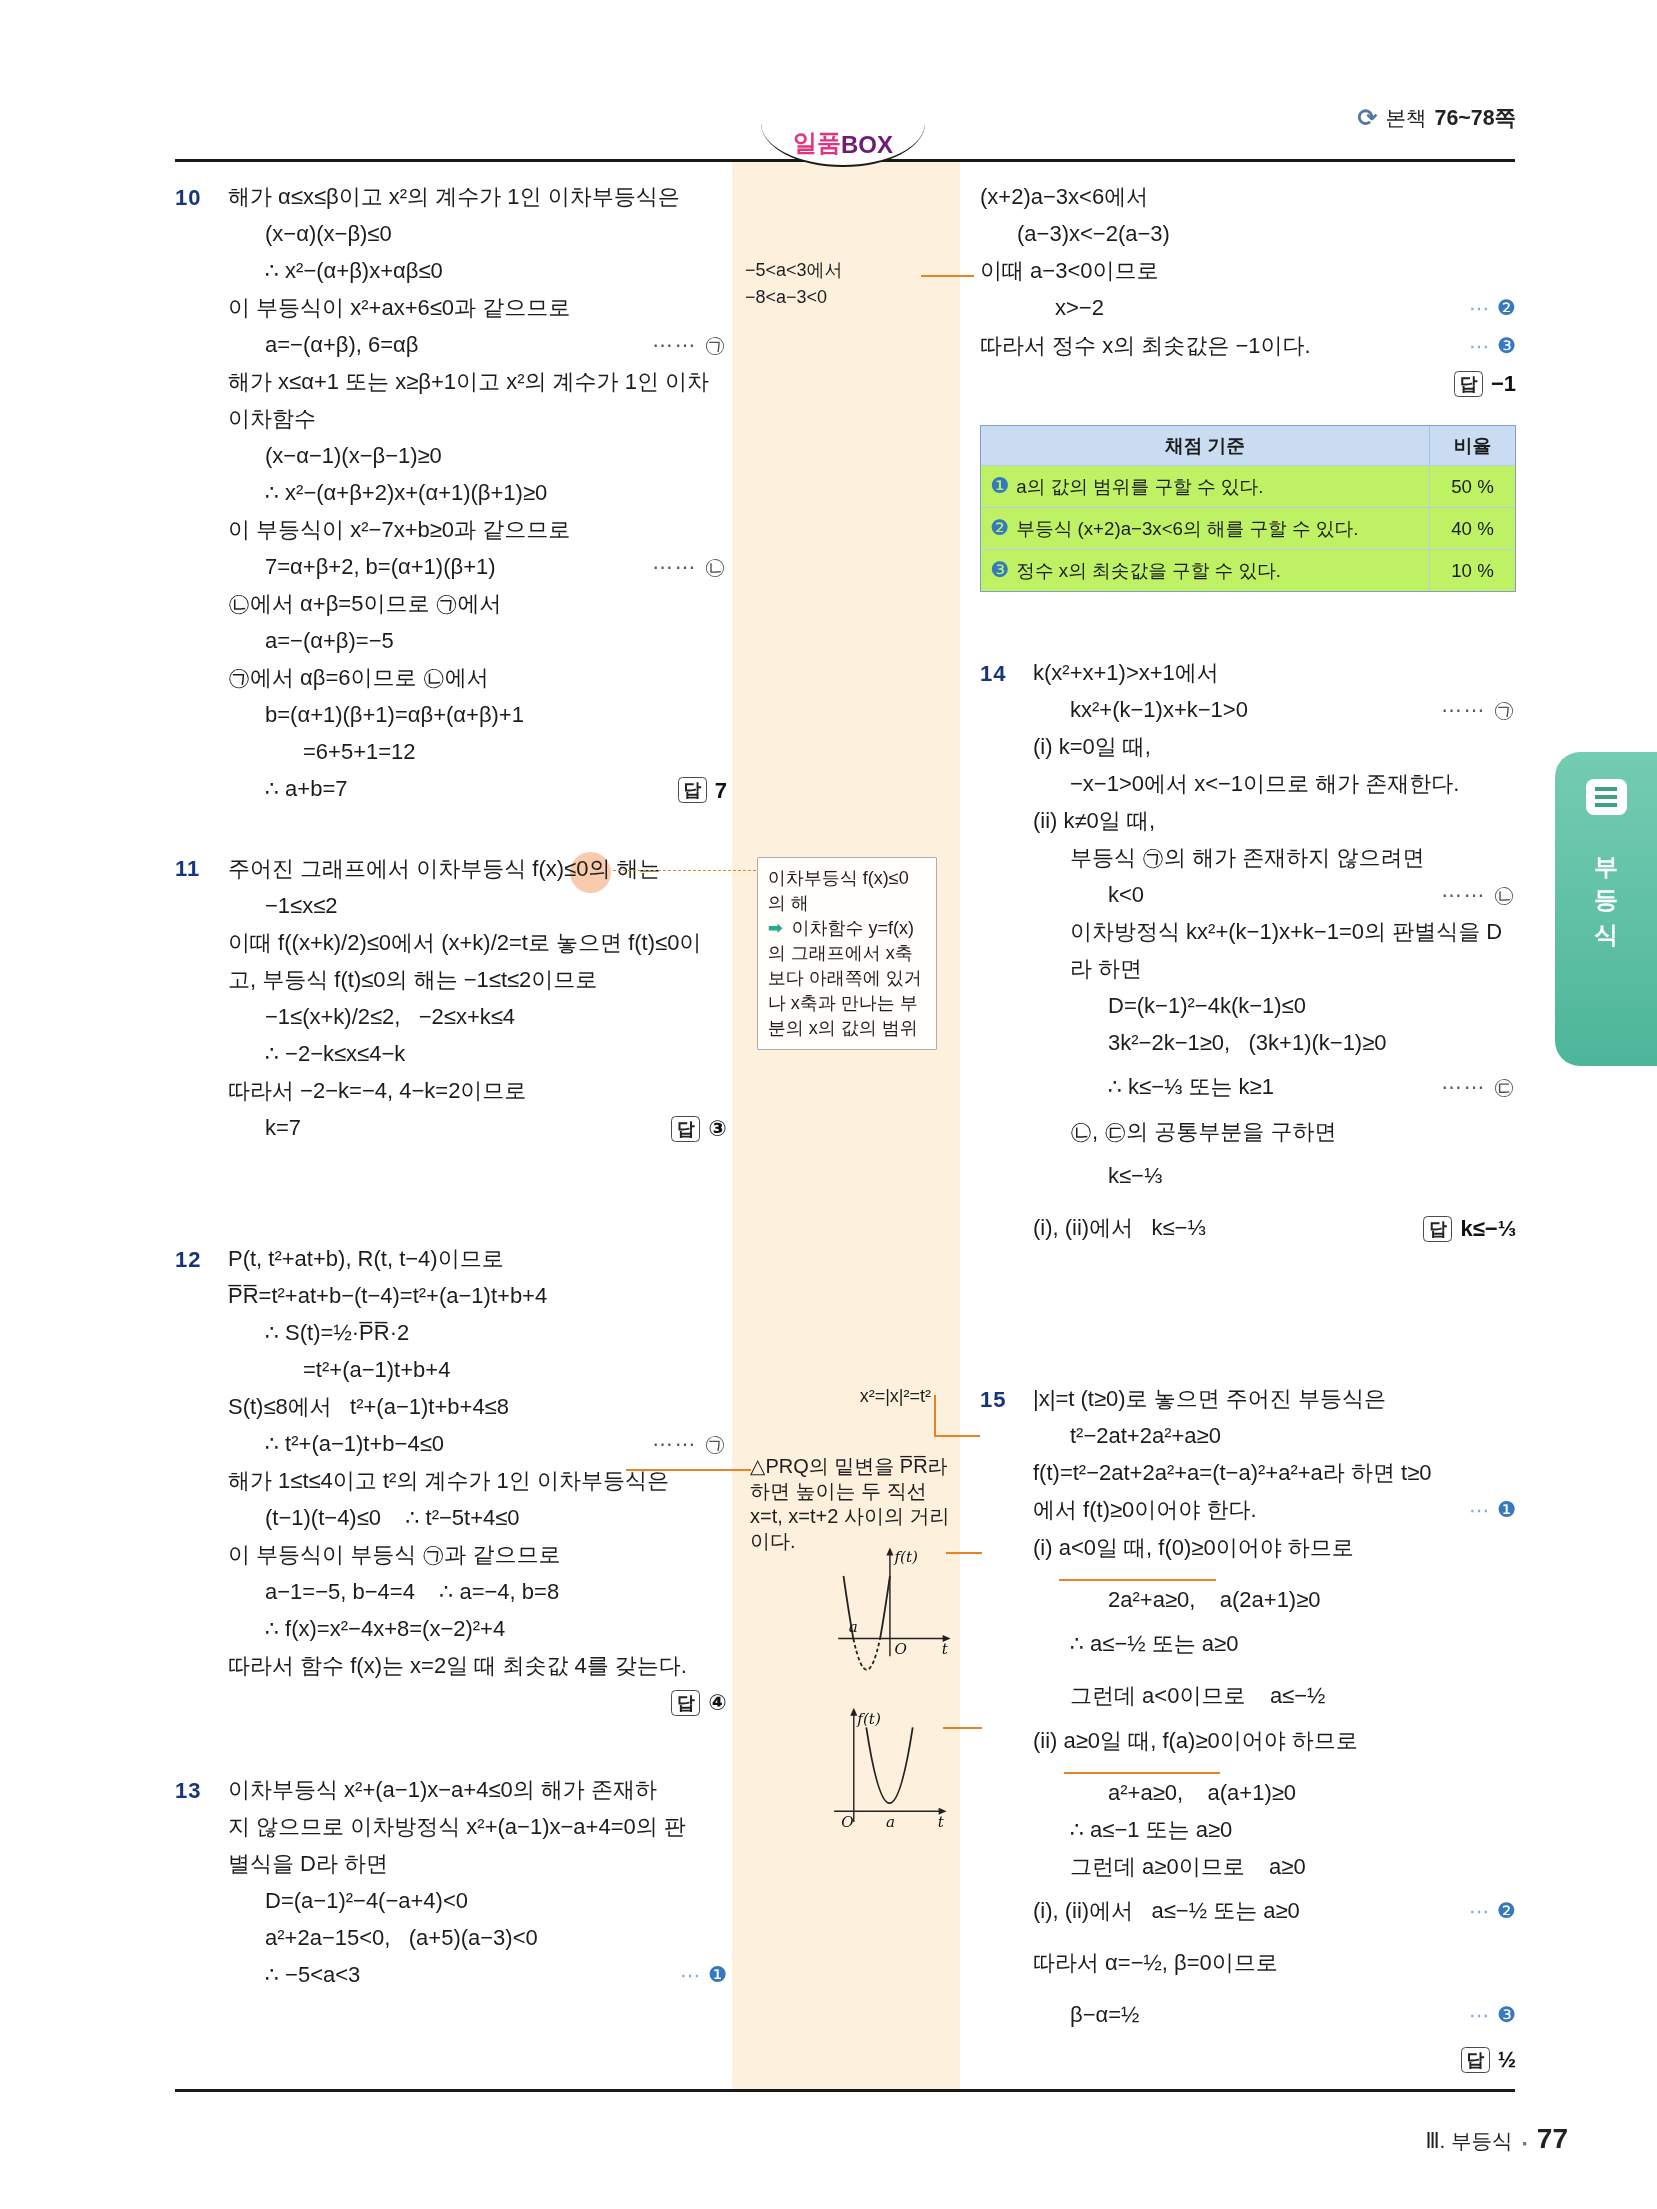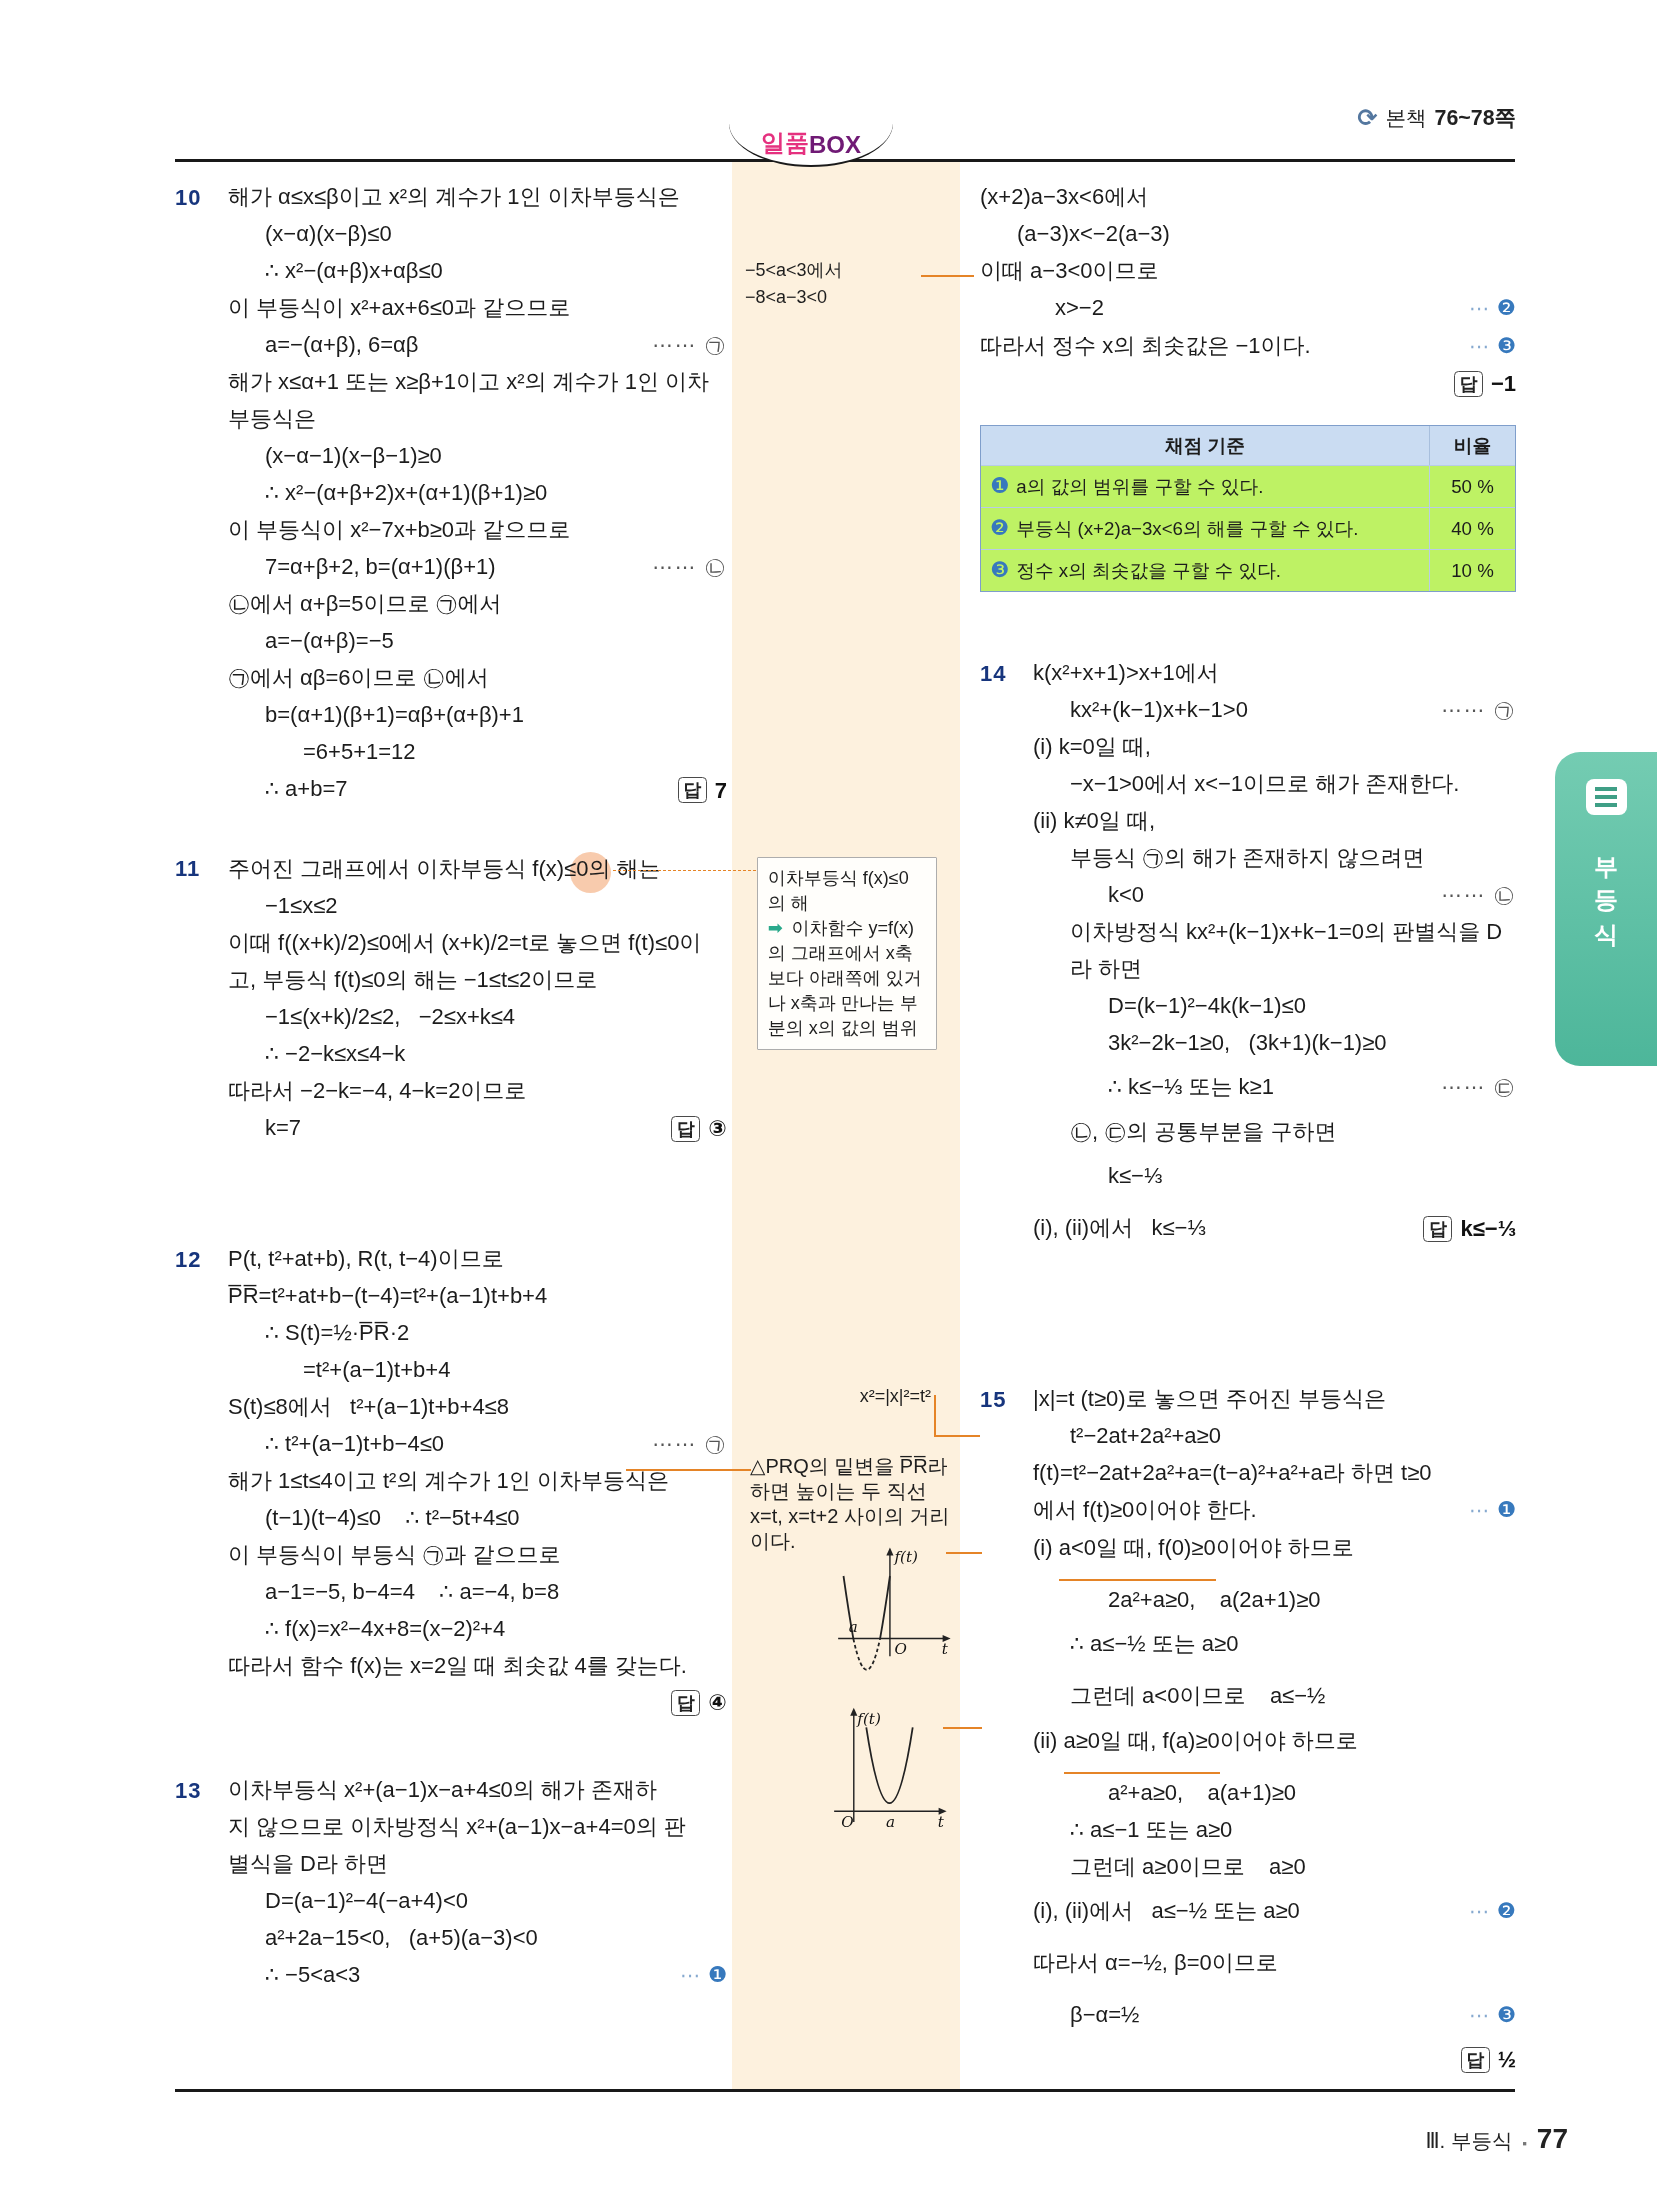--- a/index.html
+++ b/index.html
@@ -2,21 +2,21 @@
 <html style="font-size:14.3px"><head>
 <meta charset="utf-8">
 <style>
 *{margin:0;padding:0;box-sizing:border-box}
 html,body{width:1657px;height:2210px}
 body{position:relative;background:#ffffff;font-family:"Liberation Sans","DejaVu Sans",sans-serif;color:#1c1c1c;overflow:hidden}
 .rule{position:absolute;left:175px;width:1340px;height:2.7px;background:#191919;z-index:1}
 #rule-top{top:159px}
 #rule-bottom{top:2089px}
 .strip{position:absolute;left:732px;top:159px;width:228px;height:1930px;background:#fdf1de;z-index:0}
-.brand{position:absolute;left:729px;top:121px;width:164px;height:46px;background:#fff;z-index:6;display:flex;align-items:flex-end;justify-content:center;font-size:24px;font-weight:bold;border-bottom:2.7px solid #1a1a1a;border-radius:0 0 50% 50%/0 0 95% 95%;padding-bottom:6.2px}
+.brand{position:absolute;left:761px;top:121px;width:164px;height:46px;background:#fff;z-index:6;display:flex;align-items:flex-end;justify-content:center;font-size:24px;font-weight:bold;border-bottom:2.7px solid #1a1a1a;border-radius:0 0 50% 50%/0 0 95% 95%;padding-bottom:6.2px}
 .brand-pink{color:#e5317f}
 .brand-dark{color:#701a75}
 .headref{position:absolute;top:103px;left:1176px;width:340px;display:flex;justify-content:flex-end;align-items:center;gap:8px;font-size:20.5px;color:#222;z-index:2}
 .headref .icon{color:#54779f;font-size:24px;font-weight:bold}
 .headref b{font-size:21.4px}
 .footer{position:absolute;top:2123px;left:1121px;width:447px;font-size:20.5px;color:#222;display:flex;justify-content:flex-end;align-items:baseline;gap:9.8px;z-index:2}
 .footer .pg{font-size:28px;font-weight:bold}
 .footer .sep{color:#777;font-size:13.4px}
 .col{position:absolute;font-size:22px;line-height:37px;z-index:2}
 #leftcol{left:175px;top:178px;width:552px}
@@ -88,21 +88,21 @@
     <span class="pnum">10</span>
     <div class="ln">해가 α≤x≤β이고 x²의 계수가 1인 이차부등식은</div>
     <div class="ln ind1">(x−α)(x−β)≤0</div>
     <div class="ln ind1">∴ x²−(α+β)x+αβ≤0</div>
     <div class="ln">이 부등식이 x²+ax+6≤0과 같으므로</div>
     <div class="ln ind1">
       <span>a=−(α+β), 6=αβ</span>
       <span class="tail">⋯⋯ ㉠</span>
     </div>
     <div class="ln">해가 x≤α+1 또는 x≥β+1이고 x²의 계수가 1인 이차</div>
-    <div class="ln">부등식은</div>
+    <div class="ln">이차함수</div>
     <div class="ln ind1">(x−α−1)(x−β−1)≥0</div>
     <div class="ln ind1">∴ x²−(α+β+2)x+(α+1)(β+1)≥0</div>
     <div class="ln">이 부등식이 x²−7x+b≥0과 같으므로</div>
     <div class="ln ind1">
       <span>7=α+β+2, b=(α+1)(β+1)</span>
       <span class="tail">⋯⋯ ㉡</span>
     </div>
     <div class="ln">㉡에서 α+β=5이므로 ㉠에서</div>
     <div class="ln ind1">a=−(α+β)=−5</div>
     <div class="ln">㉠에서 αβ=6이므로 ㉡에서</div>

